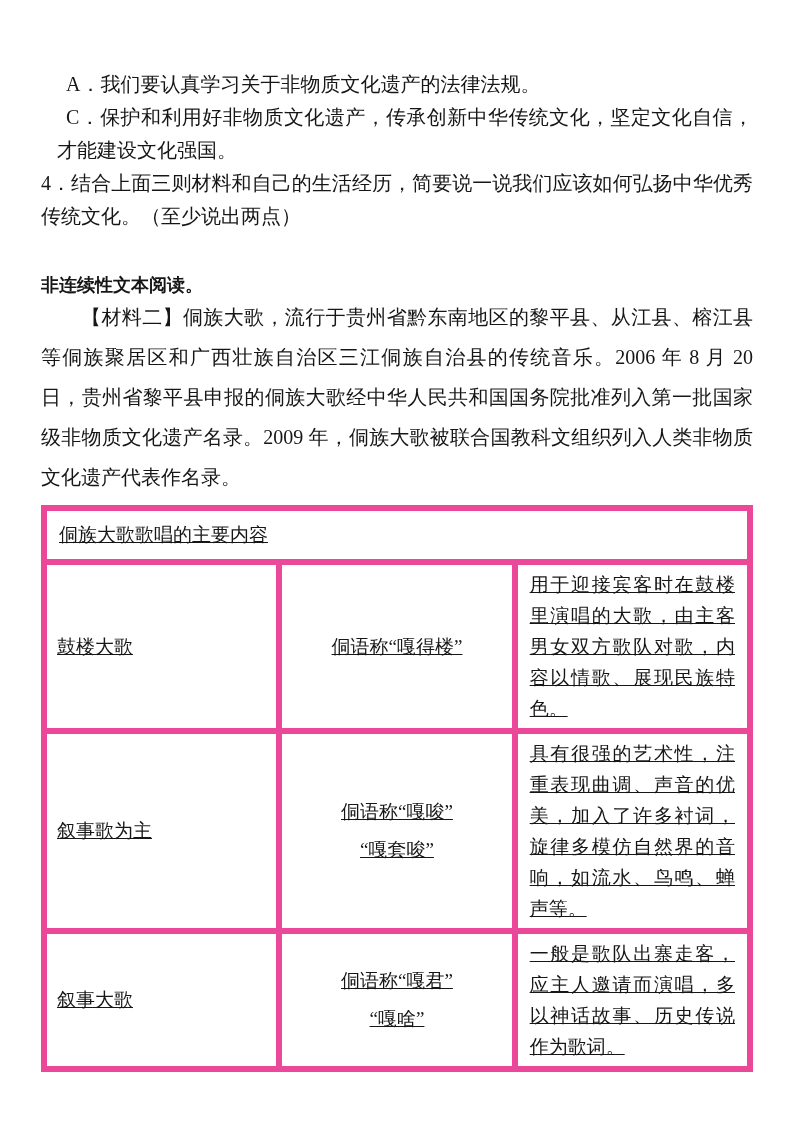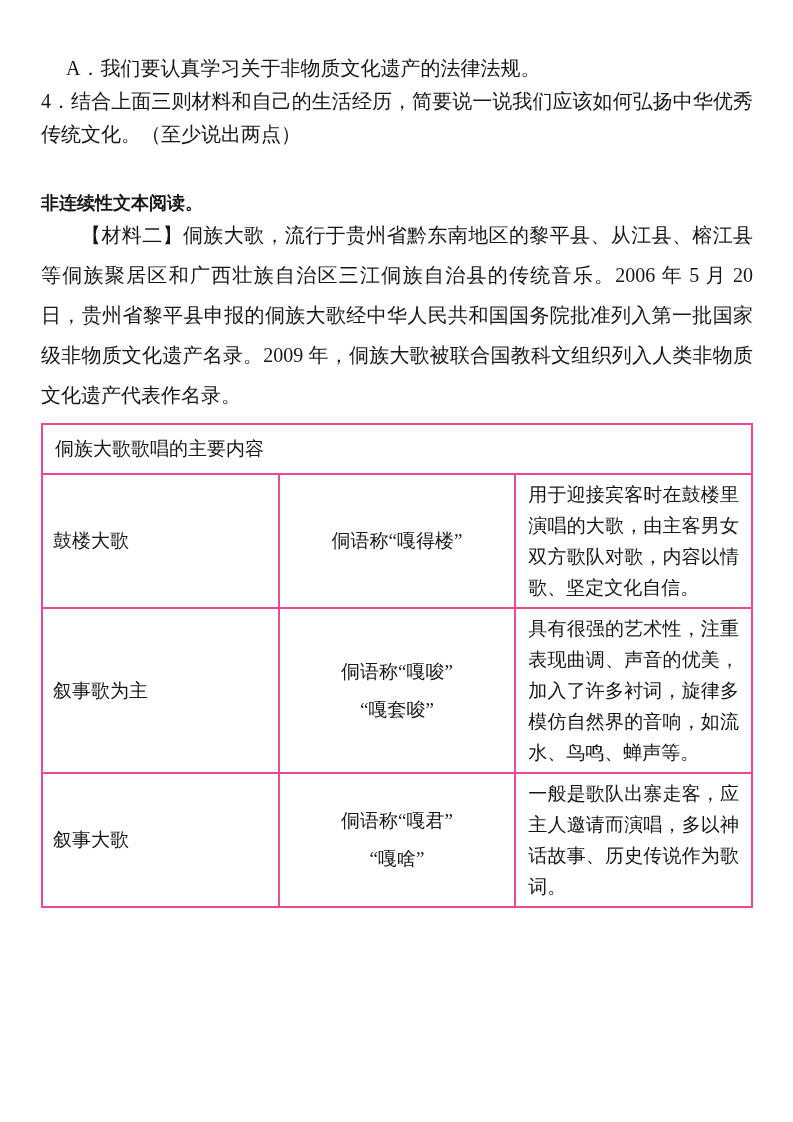--- a/index.html
+++ b/index.html
@@ -1,21 +1,21 @@
 <!DOCTYPE html>
 <html><head>
 <meta charset="utf-8">
 <style>
   html, body { margin: 0; padding: 0; background: #ffffff; }
   .page {
     position: relative;
     width: 793px;
     height: 1122px;
     box-sizing: border-box;
-    padding: 52px 40px 0 41px;
+    padding: 68px 40px 0 41px;
     background: #ffffff;
     color: #161616;
     font-family: "Liberation Serif", "DejaVu Serif", serif;
     font-size: 20px;
     overflow: hidden;
   }
   p { margin: 0; }
   .option {
     line-height: 33px;
     padding-left: 16px;
@@ -42,65 +42,67 @@
     text-indent: 2em;
     line-height: 30px;
   }
   table.songs {
     border-collapse: collapse;
     width: 712px;
     margin-top: 8px;
     table-layout: fixed;
   }
   table.songs td {
-    border: 2px solid #ec4899;
+    border: 6px solid #ec4899;
     vertical-align: middle;
     font-size: 19px;
+    text-decoration: underline;
   }
   td.t-title {
     height: 46px;
     padding-left: 12px;
     font-size: 20px;
   }
   td.c1 { width: 96px;  padding-left: 10px; font-size: 20px; }
   td.c2 { width: 153px; text-align: center; padding: 0 1px; }
   td.c3 { padding: 4px 12px; line-height: 31px; text-align: justify; }
   tr.r1 { height: 88px; }
   tr.r2 { height: 103px; }
   tr.r3 { height: 82px; }
   .dline { display: block; line-height: 38px; white-space: nowrap; }
 </style>
 </head>
 <body>
 
 <div class="page">
 
   <p class="option">A．我们要认真学习关于非物质文化遗产的法律法规。</p>
+  <p class="option">C．保护和利用好非物质文化遗产，传承创新中华传统文化，坚定文化自信，才能建设文化强国。</p>
 
   <p class="question">4．结合上面三则材料和自己的生活经历，简要说一说我们应该如何弘扬中华优秀传统文化。（至少说出两点）</p>
 
   <p class="section-heading">非连续性文本阅读。</p>
 
 
-  <p class="material m2">【材料二】侗族大歌，流行于贵州省黔东南地区的黎平县、从江县、榕江县等侗族聚居区和广西壮族自治区三江侗族自治县的传统音乐。2006 年 5 月 20 日，贵州省黎平县申报的侗族大歌经中华人民共和国国务院批准列入第一批国家级非物质文化遗产名录。2009 年，侗族大歌被联合国教科文组织列入人类非物质文化遗产代表作名录。</p>
+  <p class="material m2">【材料二】侗族大歌，流行于贵州省黔东南地区的黎平县、从江县、榕江县等侗族聚居区和广西壮族自治区三江侗族自治县的传统音乐。2006 年 8 月 20 日，贵州省黎平县申报的侗族大歌经中华人民共和国国务院批准列入第一批国家级非物质文化遗产名录。2009 年，侗族大歌被联合国教科文组织列入人类非物质文化遗产代表作名录。</p>
 
 
   <table class="songs">
     <tbody>
       <tr>
         <td class="t-title" colspan="3">侗族大歌歌唱的主要内容</td>
       </tr>
 
       <tr class="r1">
         <td class="c1">鼓楼大歌</td>
         <td class="c2">
           <span class="dline">侗语称“嘎得楼”</span>
 
         </td>
-        <td class="c3">用于迎接宾客时在鼓楼里演唱的大歌，由主客男女双方歌队对歌，内容以情歌、坚定文化自信。</td>
+        <td class="c3">用于迎接宾客时在鼓楼里演唱的大歌，由主客男女双方歌队对歌，内容以情歌、展现民族特色。</td>
       </tr>
 
       <tr class="r2">
         <td class="c1">叙事歌为主</td>
         <td class="c2">
           <span class="dline">侗语称“嘎唆”</span>
           <span class="dline">“嘎套唆”</span>
         </td>
         <td class="c3">具有很强的艺术性，注重表现曲调、声音的优美，加入了许多衬词，旋律多模仿自然界的音响，如流水、鸟鸣、蝉声等。</td>
       </tr>

